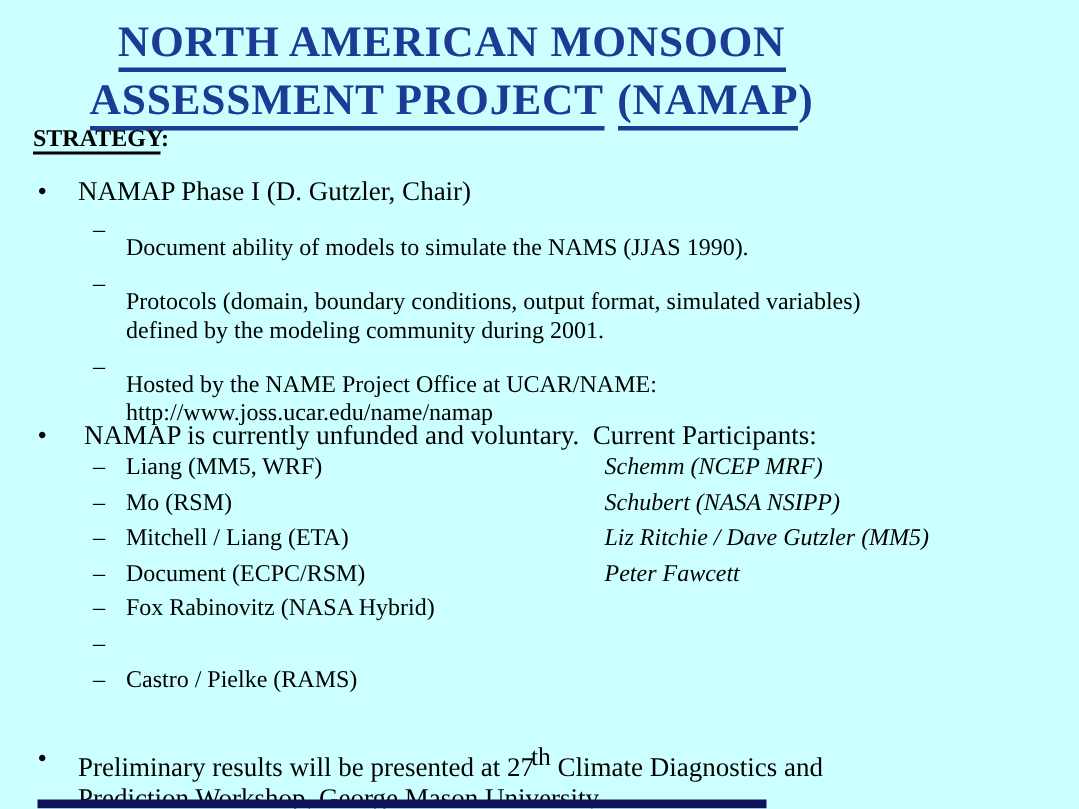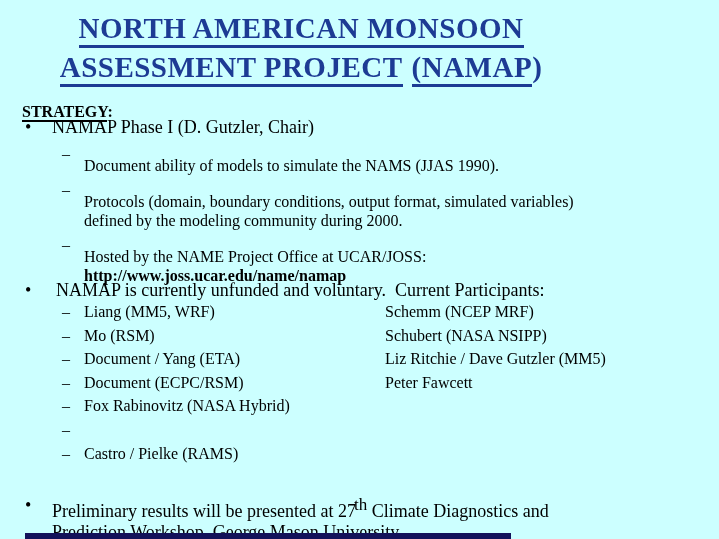--- a/index.html
+++ b/index.html
@@ -14,37 +14,37 @@
     position:absolute; top:9px; left:0; width:646px;
     padding-right:44px; box-sizing:border-box;
     text-align:center; font-weight:bold;
     font-size:29px; line-height:39px; letter-spacing:0.5px;
     color: var(--title-blue, #1D3B94);
   }
   .u  { border-bottom:3px solid currentColor; padding-bottom:1px; }
   .u2 { border-bottom:2px solid currentColor; }
   .gap { display:inline-block; width:9px; }
   .strategy {
-    position:absolute; top:103px; left:22px;
+    position:absolute; top:84px; left:22px;
     font-size:16px; font-weight:bold;
   }
   .bullet-row { position:absolute; display:flex; }
   .bullet { flex:0 0 auto; }
   .phase { top:117px; left:25px; font-size:18px; line-height:20px; }
   .phase .bullet { width:27px; }
   .sublist { position:absolute; top:144px; left:62px; width:600px; font-size:16px; line-height:19px; }
   .subitem { display:flex; margin-bottom:5px; }
   .dash { flex:0 0 22px; }
   .stext { width:580px;margin-top:12px; }
-  .bold { font-weight:bold; }
+  .bold { font-weight:normal; }
   .part-heading { top:280px; left:25px; font-size:18px; line-height:20px; }
   .part-heading .bullet { width:31px; }
   .pcol { position:absolute; top:303px; font-size:16px; }
   .pcol.left  { left:62px; }
-  .pcol.right { left:385px; }
+  .pcol.right { left:403px;font-style:italic; }
   .prow { height:23.6px; display:flex; align-items:flex-start; }
   .closing { top:495px; left:25px; font-size:18px; line-height:20.5px; }
   .closing .bullet { width:27px; }
   .closing .btext { width:640px; }
   sup { font-size:17px; vertical-align:super; margin-left:-2px; }
   .bottom-bar {
     position:absolute; left:25px; top:533px; width:486px; height:6px;
     background: var(--bottom-bar, #12125A);
   }
 </style>
@@ -69,27 +69,27 @@
     <div class="subitem">
       <span class="dash">–</span>
       <div class="stext">
         <div>Document ability of models to simulate the NAMS (JJAS 1990).</div>
       </div>
     </div>
     <div class="subitem">
       <span class="dash">–</span>
       <div class="stext">
         <div>Protocols (domain, boundary conditions, output format, simulated variables)</div>
-        <div>defined by the modeling community during 2000.</div>
+        <div>defined by the modeling community during 2001.</div>
       </div>
     </div>
     <div class="subitem">
       <span class="dash">–</span>
       <div class="stext">
-        <div>Hosted by the NAME Project Office at UCAR/JOSS:</div>
+        <div>Hosted by the NAME Project Office at UCAR/NAME:</div>
         <div class="bold">http://www.joss.ucar.edu/name/namap</div>
       </div>
     </div>
   </div>
 
   <div class="bullet-row part-heading">
     <span class="bullet">•</span>
     <div class="btext">NAMAP is currently unfunded and voluntary. &nbsp;Current Participants:</div>
   </div>
 
@@ -97,21 +97,21 @@
     <div class="prow">
         <span class="dash">–</span>
         <span>Liang (MM5, WRF)</span>
       </div>
     <div class="prow">
         <span class="dash">–</span>
         <span>Mo (RSM)</span>
       </div>
     <div class="prow">
         <span class="dash">–</span>
-        <span>Document / Yang (ETA)</span>
+        <span>Mitchell / Liang (ETA)</span>
       </div>
     <div class="prow">
         <span class="dash">–</span>
         <span>Document (ECPC/RSM)</span>
       </div>
     <div class="prow">
         <span class="dash">–</span>
         <span>Fox Rabinovitz (NASA Hybrid)</span>
       </div>
     <div class="prow">

